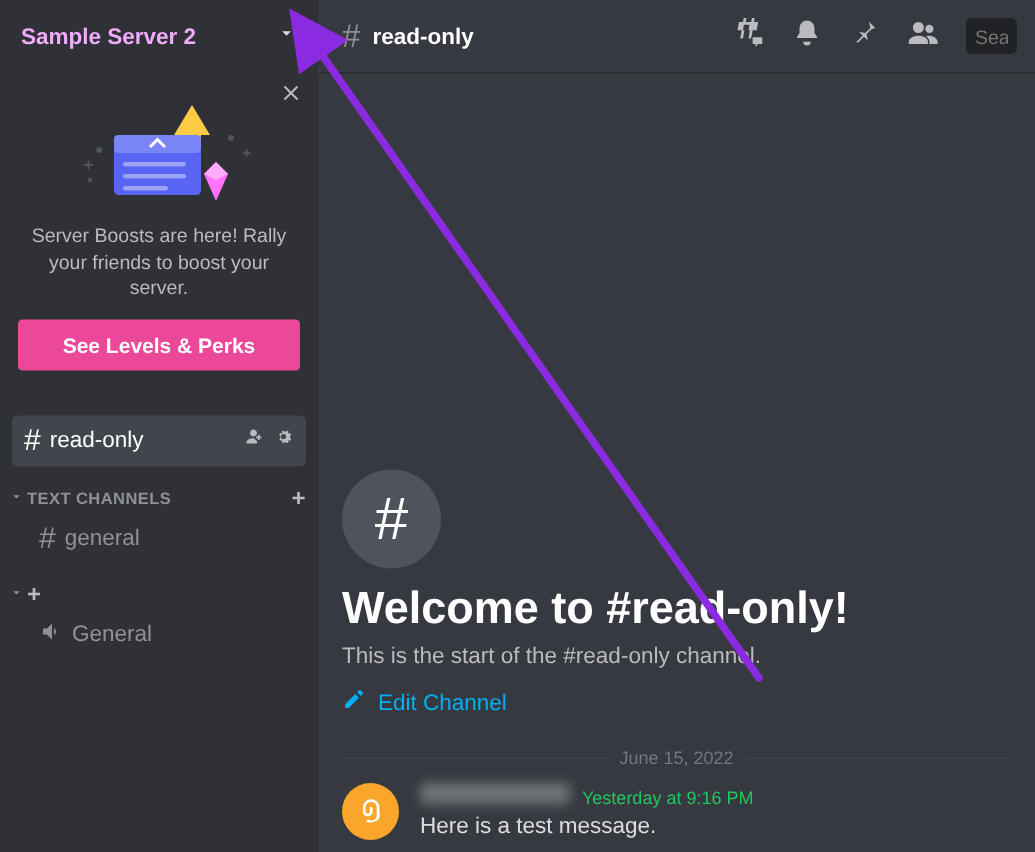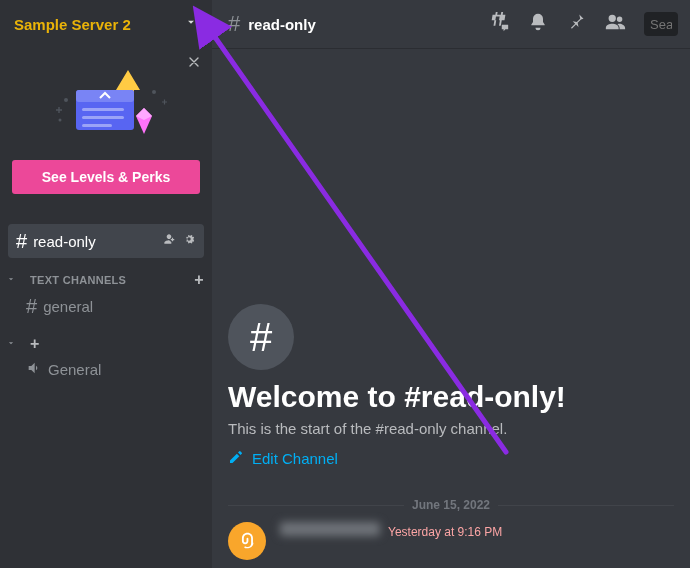--- a/index.html
+++ b/index.html
@@ -27,21 +27,21 @@
     padding: 0 14px;
     display: flex;
     align-items: center;
     justify-content: space-between;
     box-shadow: 0 1px 0 rgba(0,0,0,0.2);
     cursor: pointer;
     background: #2f3136;
   }
   .server-header .name {
     font-weight: 600;
-    color: #eab308;
+    color: #f0abfc;
     font-size: 15px;
   }
   .server-header svg { fill: #dcddde; }
 
   .boost-card {
     margin: 0;
     padding: 12px 12px 16px;
     position: relative;
     text-align: center;
     background: #2f3136;
@@ -93,21 +93,21 @@
     color: #fff;
     gap: 6px;
   }
   .selected-channel-row .label { flex: 1; font-size: 15px; font-weight: 500; }
   .selected-channel-row .mini-icons { display: flex; gap: 6px; color: #b9bbbe; }
 
   .category-row {
     display: flex;
     align-items: center;
     padding: 14px 8px 2px 6px;
-    gap: 14px;
+    gap: 2px;
     color: #8e9297;
     text-transform: uppercase;
     font-size: 11px;
     font-weight: 600;
     letter-spacing: .3px;
     cursor: pointer;
   }
   .category-row .cat-name { flex: 1; }
   .category-row .plus { color: #b9bbbe; font-size: 16px; line-height: 1; }
 
@@ -189,22 +189,22 @@
     margin-bottom: 10px;
   }
   .welcome-hash span { color: #fff; font-size: 40px; font-weight: 300; }
   .welcome-title { color: #fff; font-size: 30px; font-weight: 800; margin-bottom: 6px; }
   .welcome-sub { color: #b9bbbe; font-size: 15px; margin-bottom: 12px; }
   .edit-link { display: flex; align-items: center; gap: 8px; color: #00aff4; font-size: 15px; cursor: pointer; margin-bottom: 14px; }
 
   .date-divider {
     display: flex; align-items: center; gap: 8px;
     color: #72767d; font-size: 12px;
-    font-weight: 700;
-    margin: 16px 0 6px;
+    font-weight: 400;
+    margin: 6px 0 6px;
   }
   .date-divider::before, .date-divider::after {
     content: ""; flex: 1; height: 1px; background: rgba(255,255,255,0.06);
   }
 
   .msg { display: flex; gap: 14px; padding: 4px 0 8px; }
   .avatar {
     width: 38px; height: 38px; border-radius: 50%;
     background: #f9a62b;
     display: flex; align-items: center; justify-content: center;
@@ -213,21 +213,21 @@
   .avatar svg { width: 22px; height: 22px; fill: #fff; }
   .msg-body { flex: 1; min-width: 0; }
   .msg-head { display: flex; align-items: baseline; gap: 8px; }
   .msg-user { color: #fff; font-weight: 600; font-size: 15px; }
   .msg-user-blur {
     display: inline-block; width: 100px; height: 14px;
     background: #6f7379;
     filter: blur(4px);
     border-radius: 3px;
   }
-  .msg-time { color: #fca5a5; font-size: 12px; text-align: right; }
+  .msg-time { color: #22c55e; font-size: 12px; text-align: right; }
   .msg-text { color: #dcddde; font-size: 15px; margin-top: 2px; }
 
   
   .annotation-arrow {
     position: absolute;
     pointer-events: none;
     z-index: 50;
   }
 
   
@@ -270,20 +270,21 @@
           <polygon points="108,46 116,54 108,72 100,54" fill="#ff73fa"></polygon>
           <polygon points="108,46 116,54 108,58 100,54" fill="#ffa8ff"></polygon>
 
           <circle cx="30" cy="38" r="2" fill="#4f545c"></circle>
           <circle cx="24" cy="58" r="1.5" fill="#4f545c"></circle>
           <path d="M20 48 h6 M23 45 v6" stroke="#4f545c" stroke-width="1.4"></path>
           <circle cx="118" cy="30" r="2" fill="#4f545c"></circle>
           <path d="M126 40 h5 M128.5 37.5 v5" stroke="#4f545c" stroke-width="1.2"></path>
         </svg>
       </div>
+      <div class="boost-text">Server Boosts are here! Rally your friends to boost your server.</div>
       <button class="boost-cta">See Levels &amp; Perks</button>
     </div>
 
     <div class="sidebar-gap"></div>
 
     <div class="selected-channel-row">
       <span class="hash white">#</span>
       <span class="label">read-only</span>
       <span class="mini-icons">
         <span>
@@ -394,20 +395,21 @@
         <div class="avatar">
           <svg viewBox="0 0 24 24">
               <path d="M19 14c0 4-3.6 6-7 6-1.3 0-3-.3-3-1.3 0-.5.4-.7.9-.7.9 0 1.5.5 2.8.5 2.5 0 3.8-1.7 3.8-4V9c0-2.3-1.6-4-4-4S8.5 6.7 8.5 9v3c0 .9.6 1.5 1.5 1.5S11.5 13 11.5 12V9.5c0-.6.4-1 1-1s1 .4 1 1V12c0 2-1.3 3.5-3.5 3.5S6.5 14 6.5 12V9c0-3.3 2.4-6 6-6s6 2.7 6 6v5z"></path>
             </svg>
         </div>
         <div class="msg-body">
           <div class="msg-head">
             <span class="msg-user"><span class="msg-user-blur"></span></span>
             <span class="msg-time">Yesterday at 9:16 PM</span>
           </div>
+          <div class="msg-text">Here is a test message.</div>
         </div>
       </div>
 
     </div>
 
   </section>
 </div>
 
 <svg class="annotation-arrow" width="690" height="568" style="left:0;top:0;">
   <defs>

